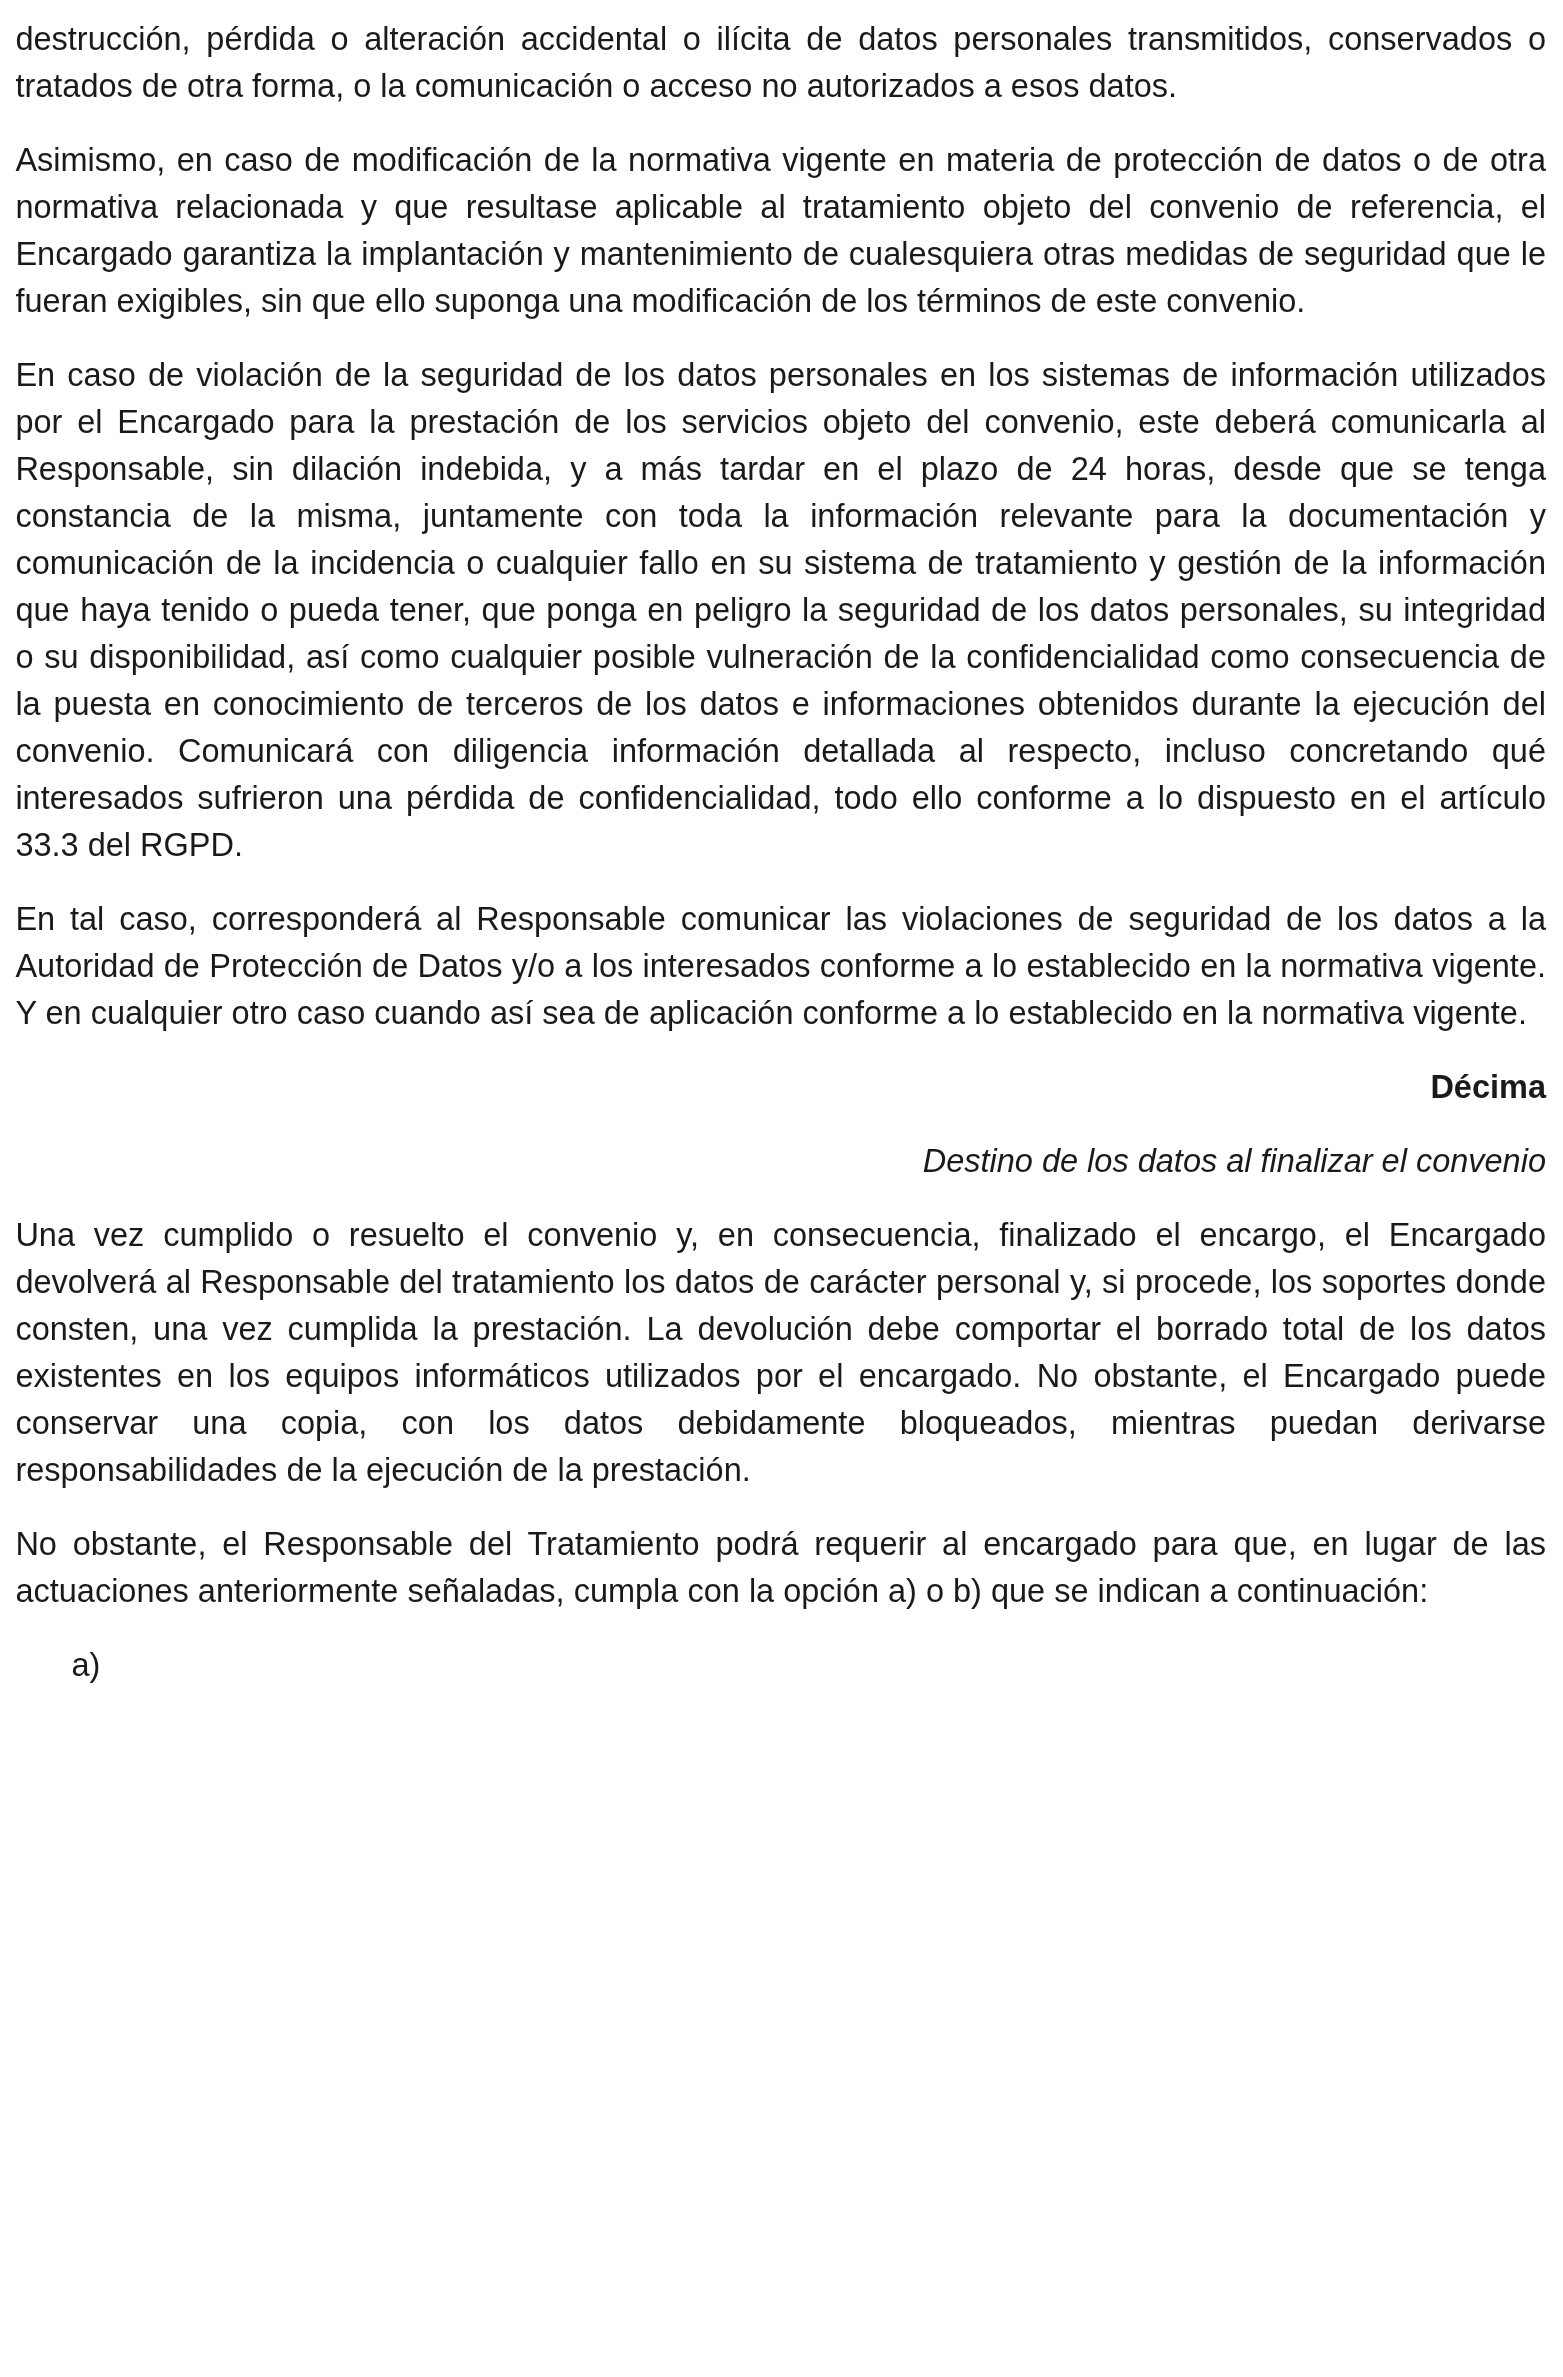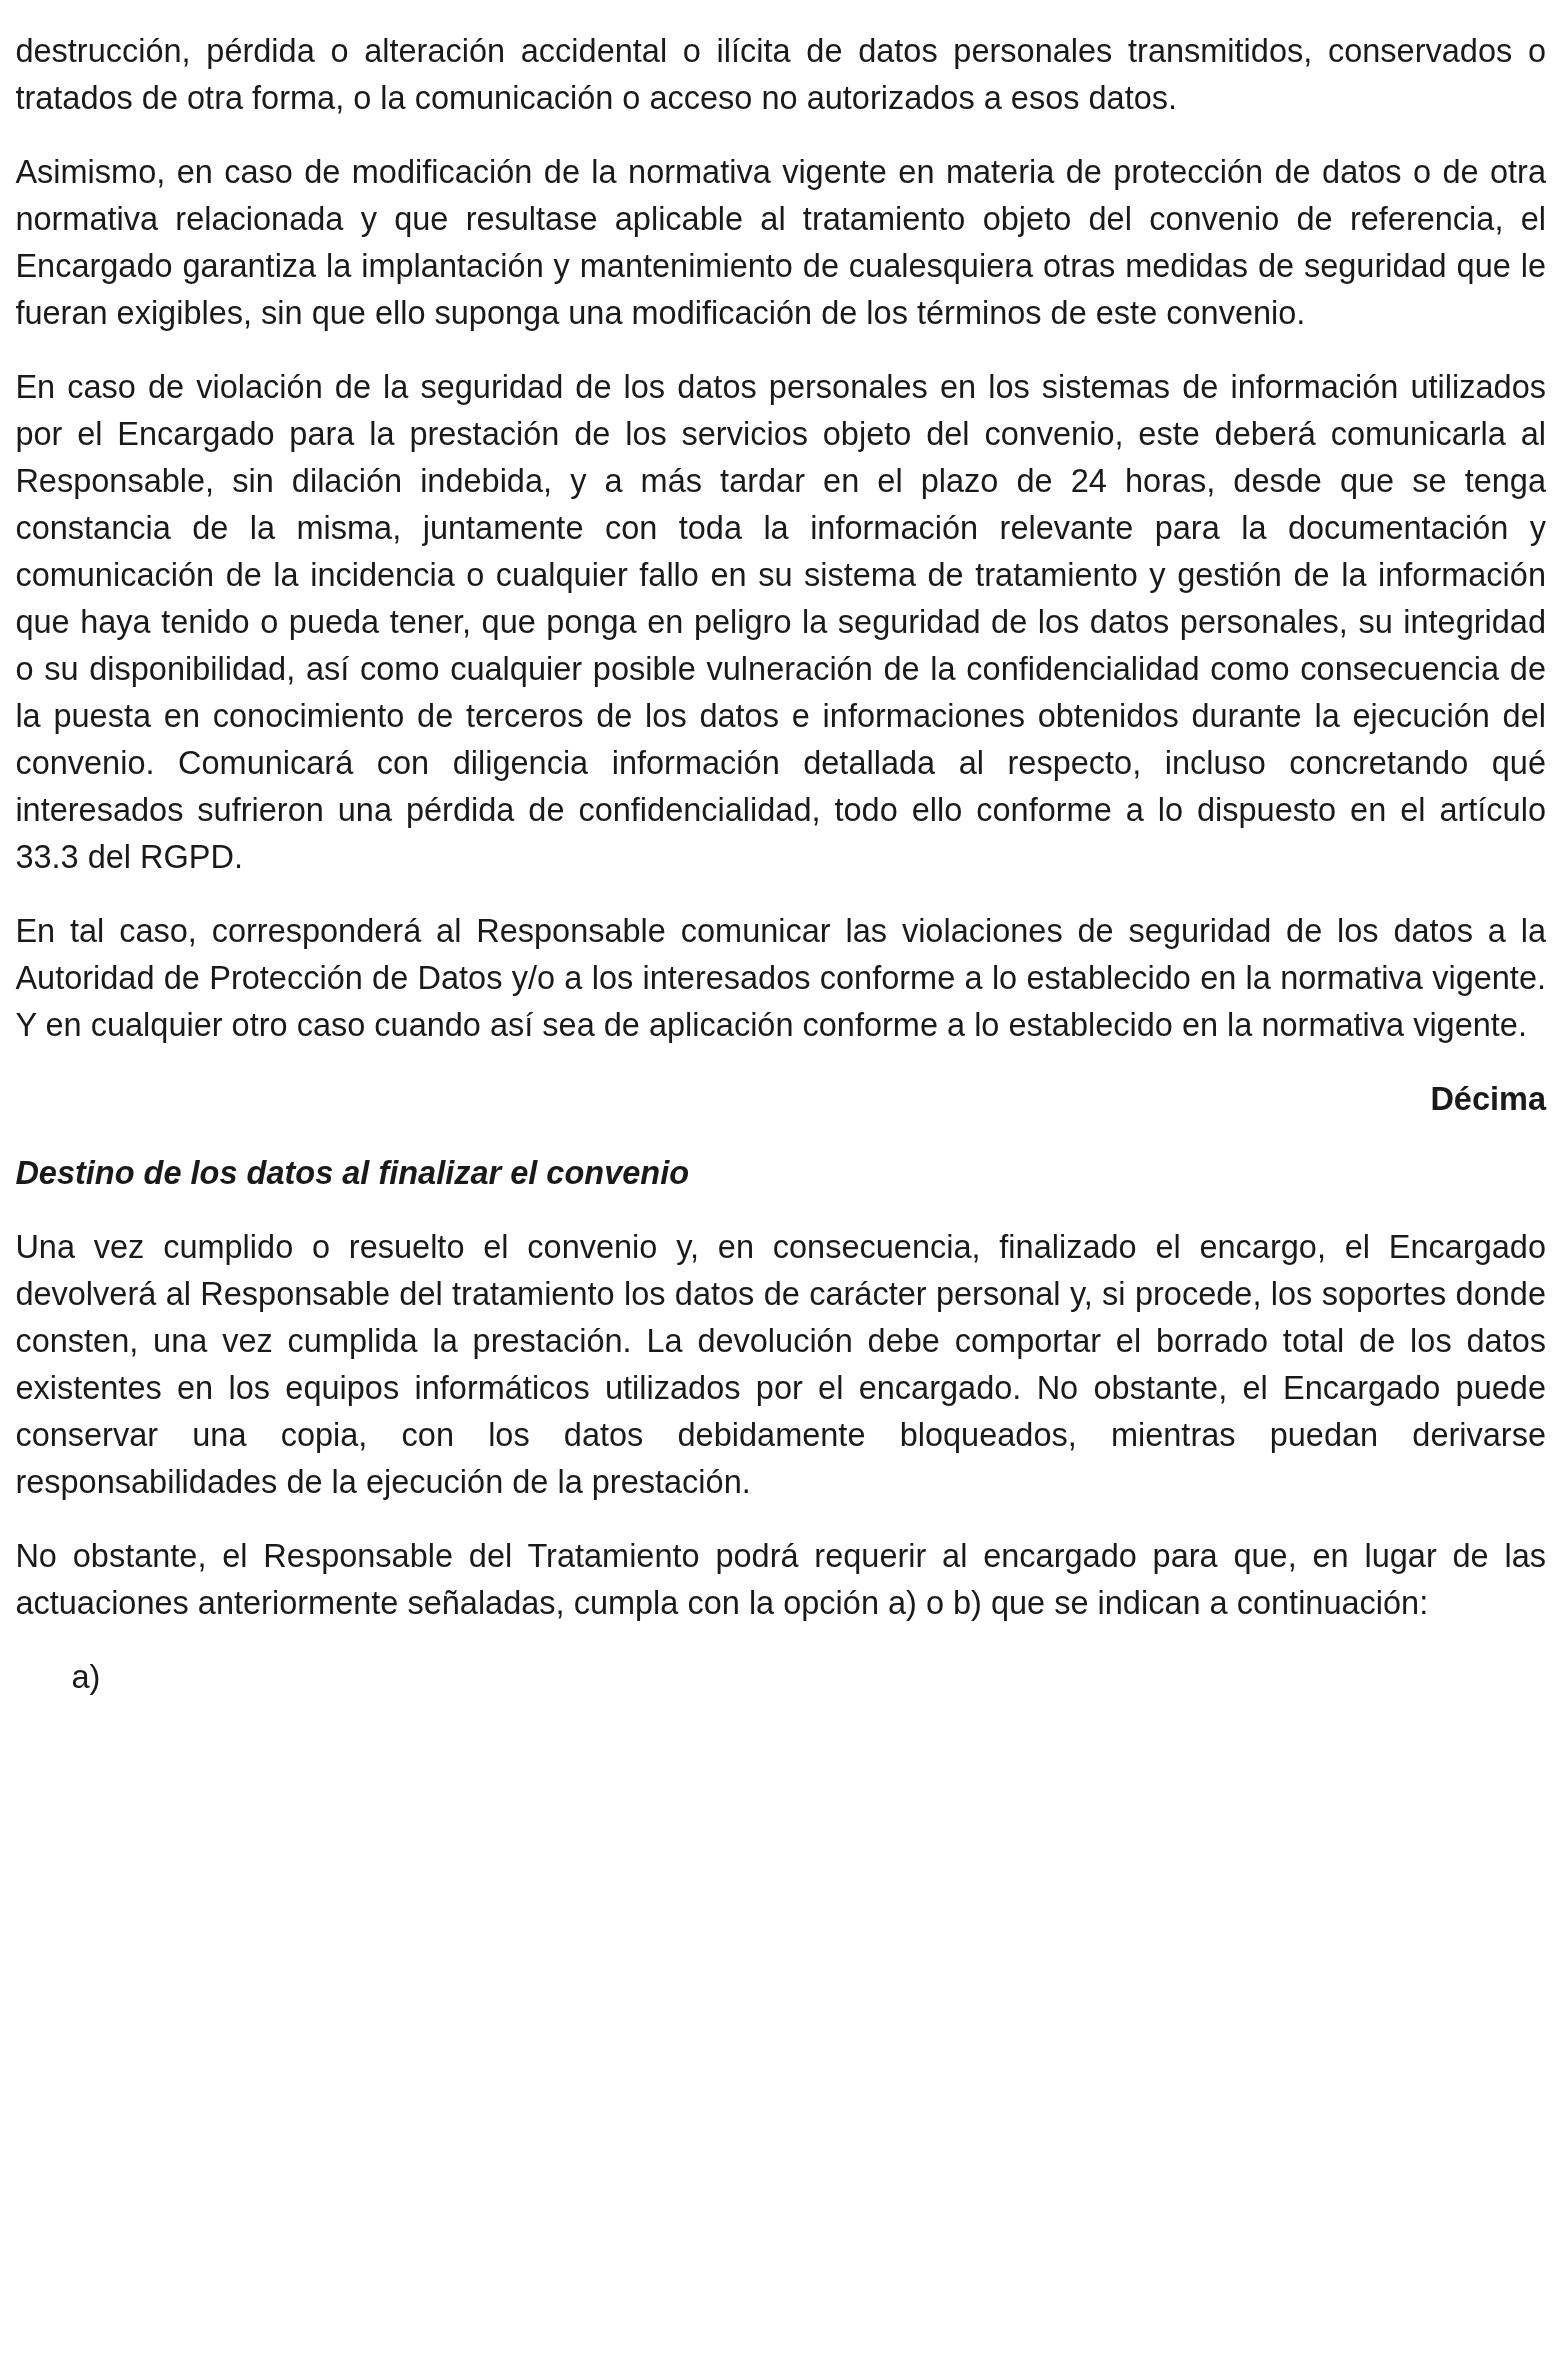--- a/index.html
+++ b/index.html
@@ -13,34 +13,33 @@
     min-height: 2377px;
     box-sizing: border-box;
     background: #ffffff;
     color: #1a1a1a;
     font-family: "Liberation Sans", "DejaVu Sans", sans-serif;
     font-size: 32.5px;
     line-height: 47px;
     padding: 12px 17px 34px 15.4px;
   }
   .para {
-    margin: 16px 0 27px 0;
+    margin: 4px 0 27px 0;
     text-align: justify;
     text-justify: inter-word;
   }
   .heading {
     margin: 0 0 27px 0;
     font-weight: bold;
     text-align: right;
   }
   .subheading {
     margin: 0 0 27px 0;
     font-style: italic;
-    text-align: left;
-    font-weight: bold;
+    text-align: right;
   }
   .list-item {
     position: relative;
     margin: 0 0 27px 0;
     padding-left: 104px;
     text-align: justify;
     text-justify: inter-word;
   }
   .list-marker {
     position: absolute;

